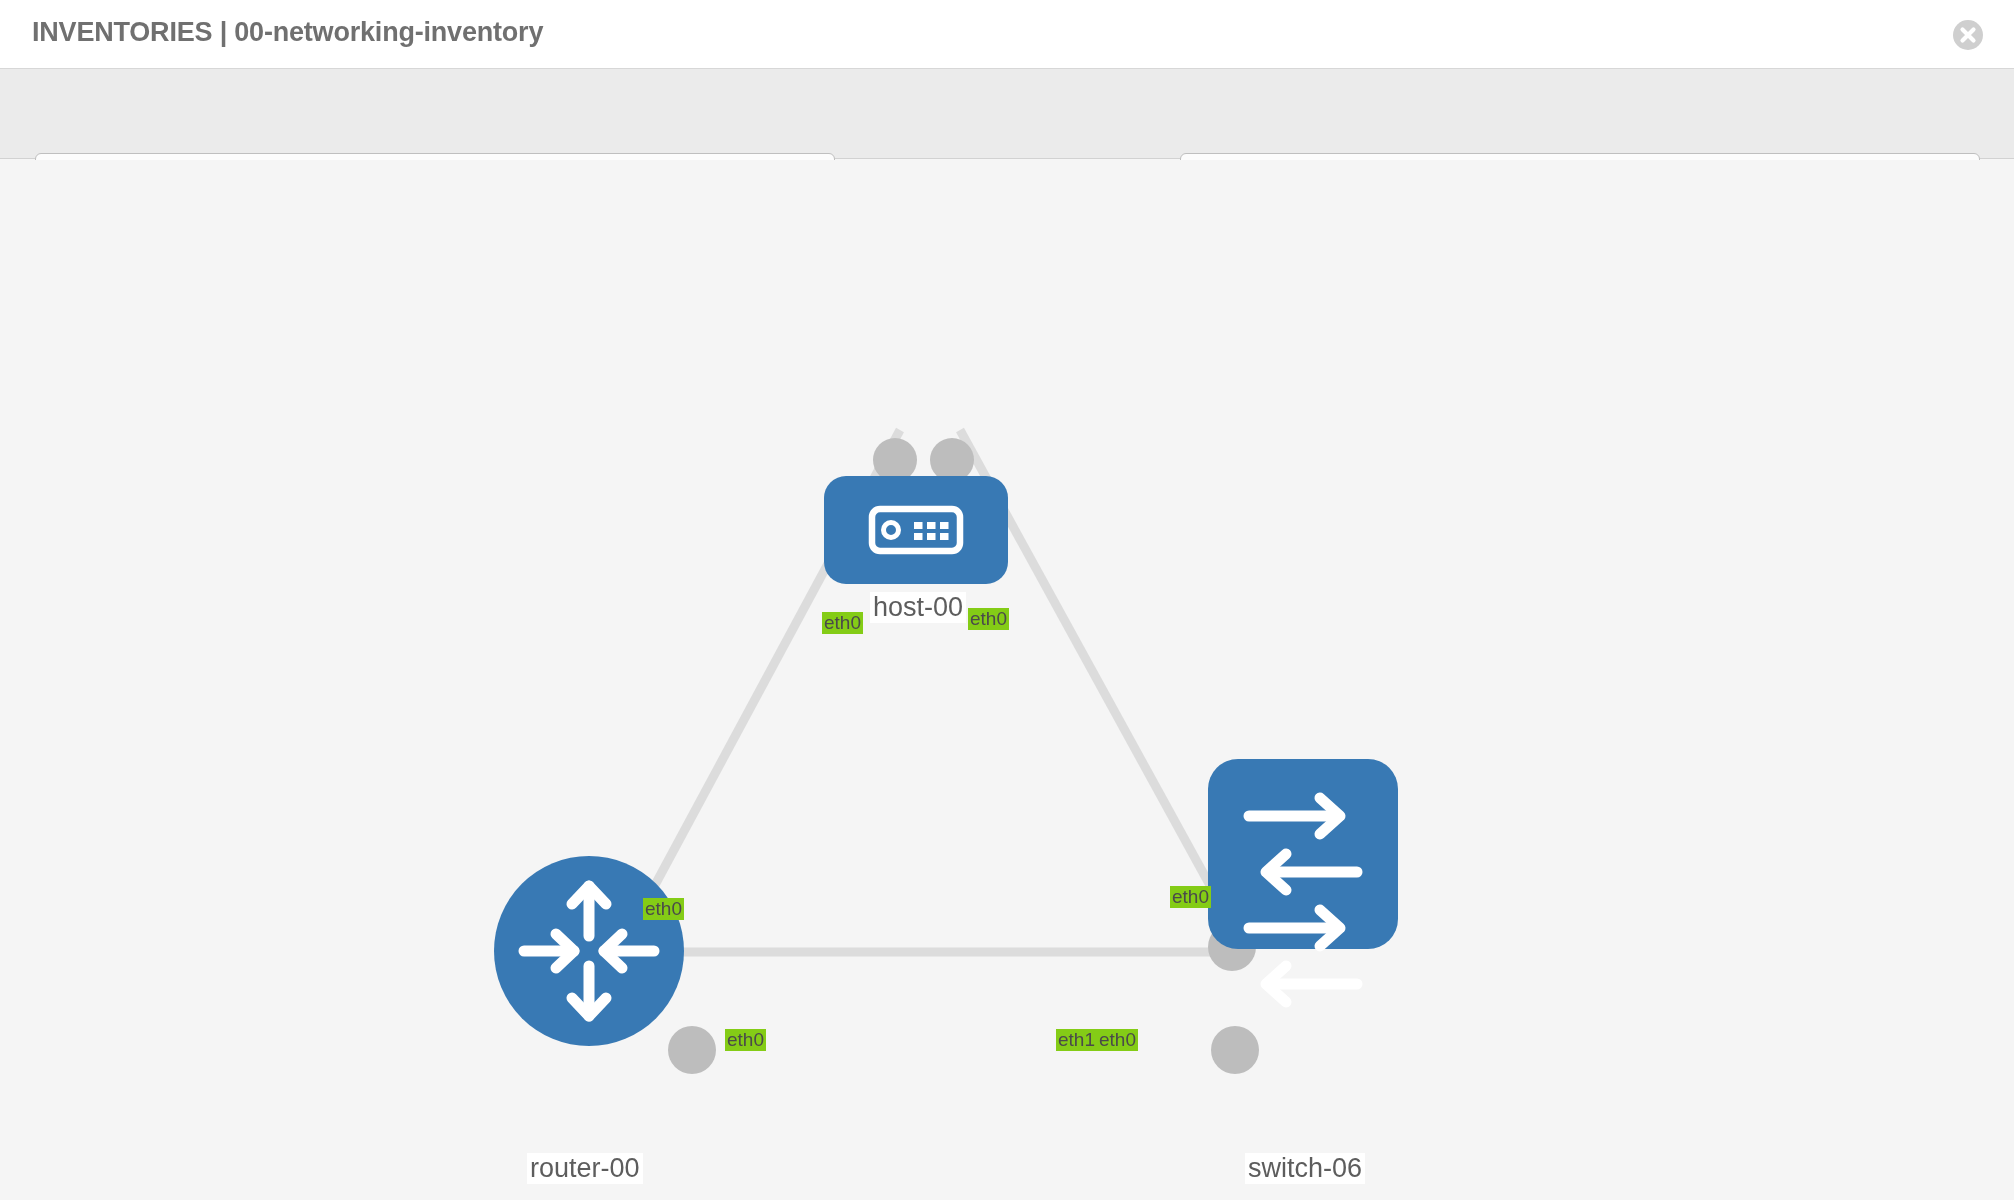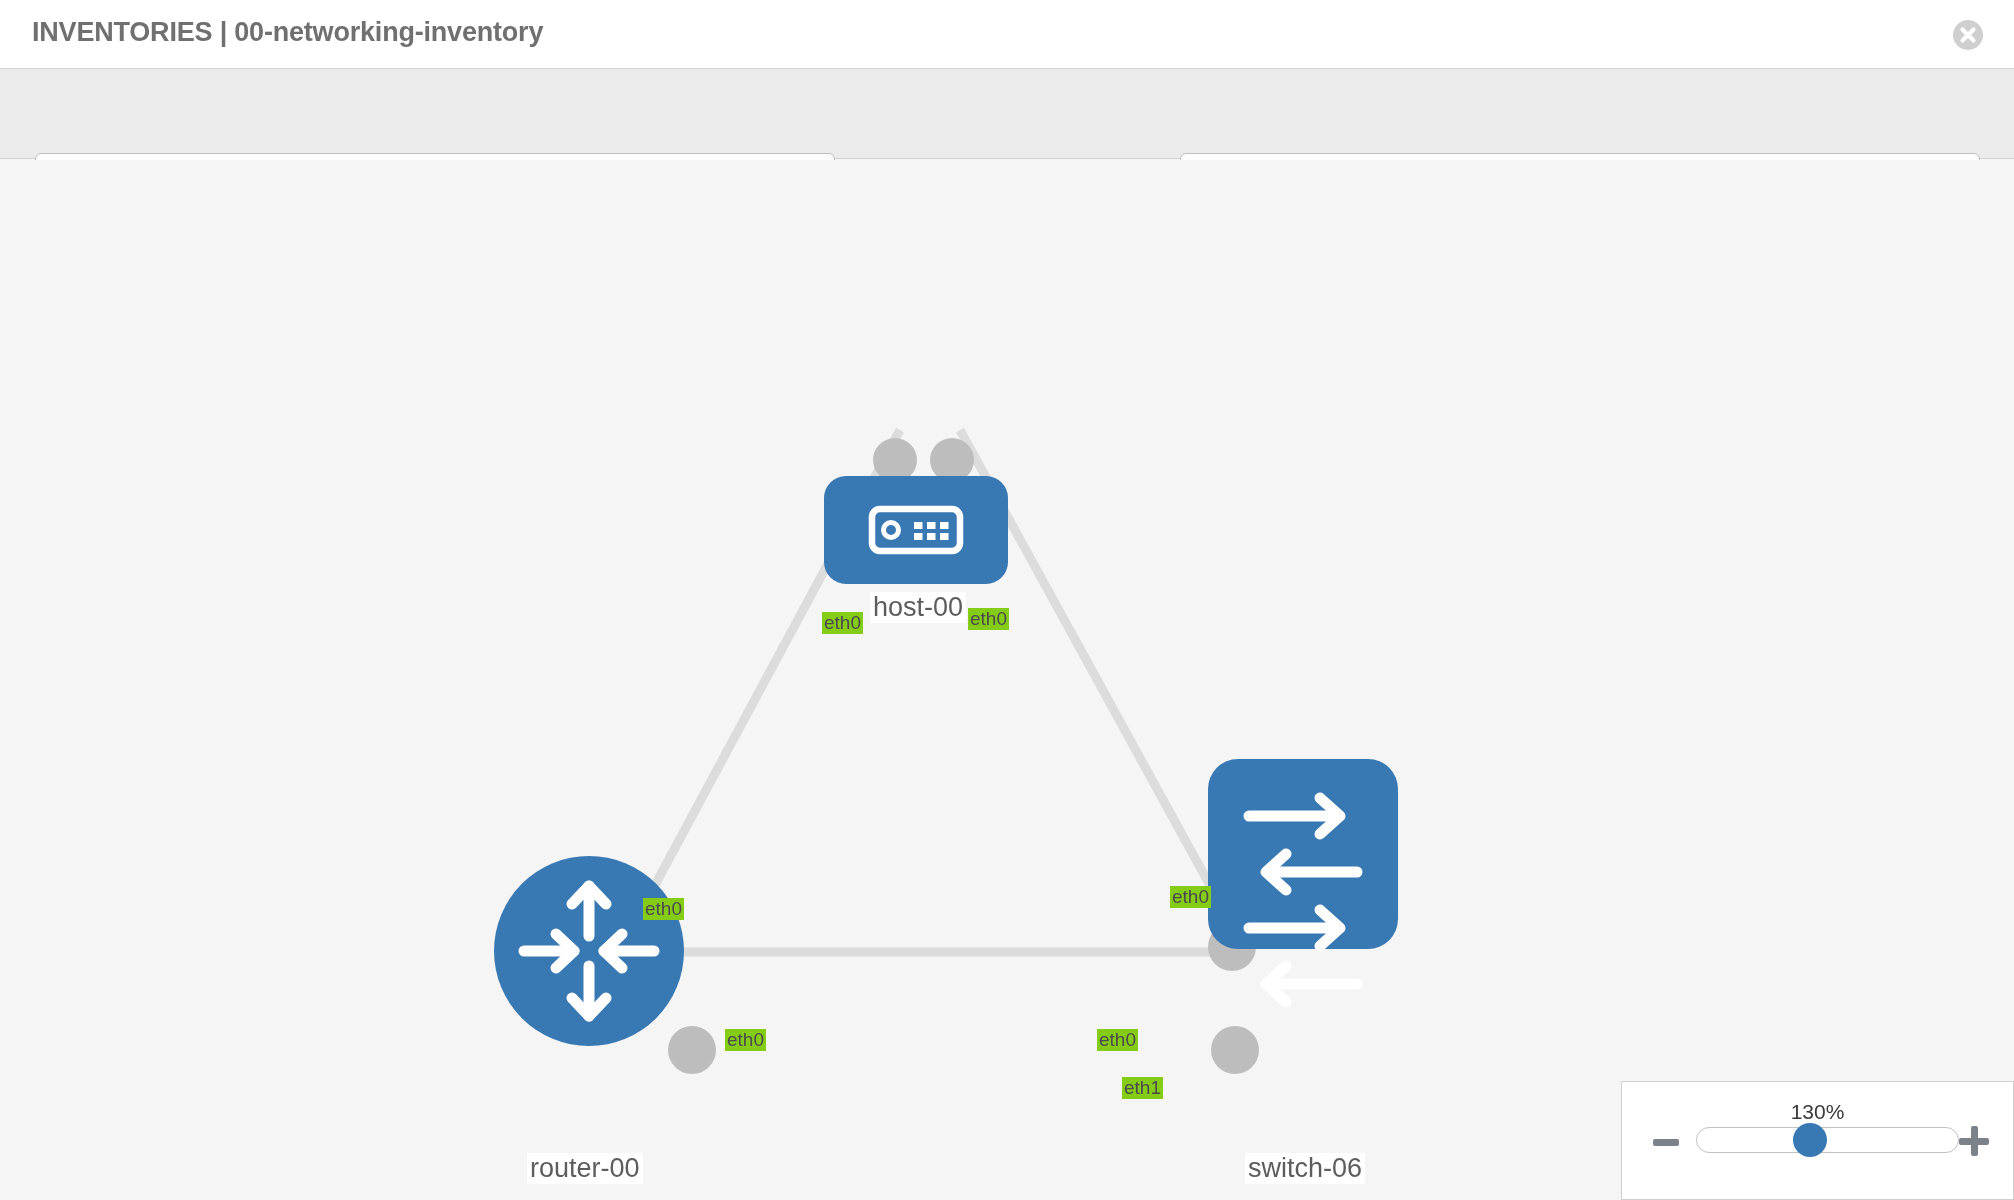--- a/index.html
+++ b/index.html
@@ -235,24 +235,17 @@
     <div class="node-label" style="left:870px; top:432px;">host-00</div>
     <div class="node-label" style="left:527px; top:993px;">router-00</div>
     <div class="node-label" style="left:1245px; top:993px;">switch-06</div>
 
     <div class="port-label" style="left:822px; top:452px;">eth0</div>
     <div class="port-label" style="left:968px; top:448px;">eth0</div>
     <div class="port-label" style="left:643px; top:738px;">eth0</div>
     <div class="port-label" style="left:1170px; top:726px;">eth0</div>
     <div class="port-label" style="left:725px; top:869px;">eth0</div>
     <div class="port-label" style="left:1097px; top:869px;">eth0</div>
-    <div class="port-label" style="left:1122px; top:869px;margin-top:48px;">eth1</div>
+    <div class="port-label" style="left:1056px; top:869px;">eth1</div>
   </div>
 
-  <div class="zoom-panel">
-    <div class="zoom-value">130%</div>
-    <div class="zoom-minus"></div>
-    <div class="zoom-track"></div>
-    <div class="zoom-thumb"></div>
-    <div class="zoom-plus"></div>
-  </div>
 
 </div>
 
 </body></html>

